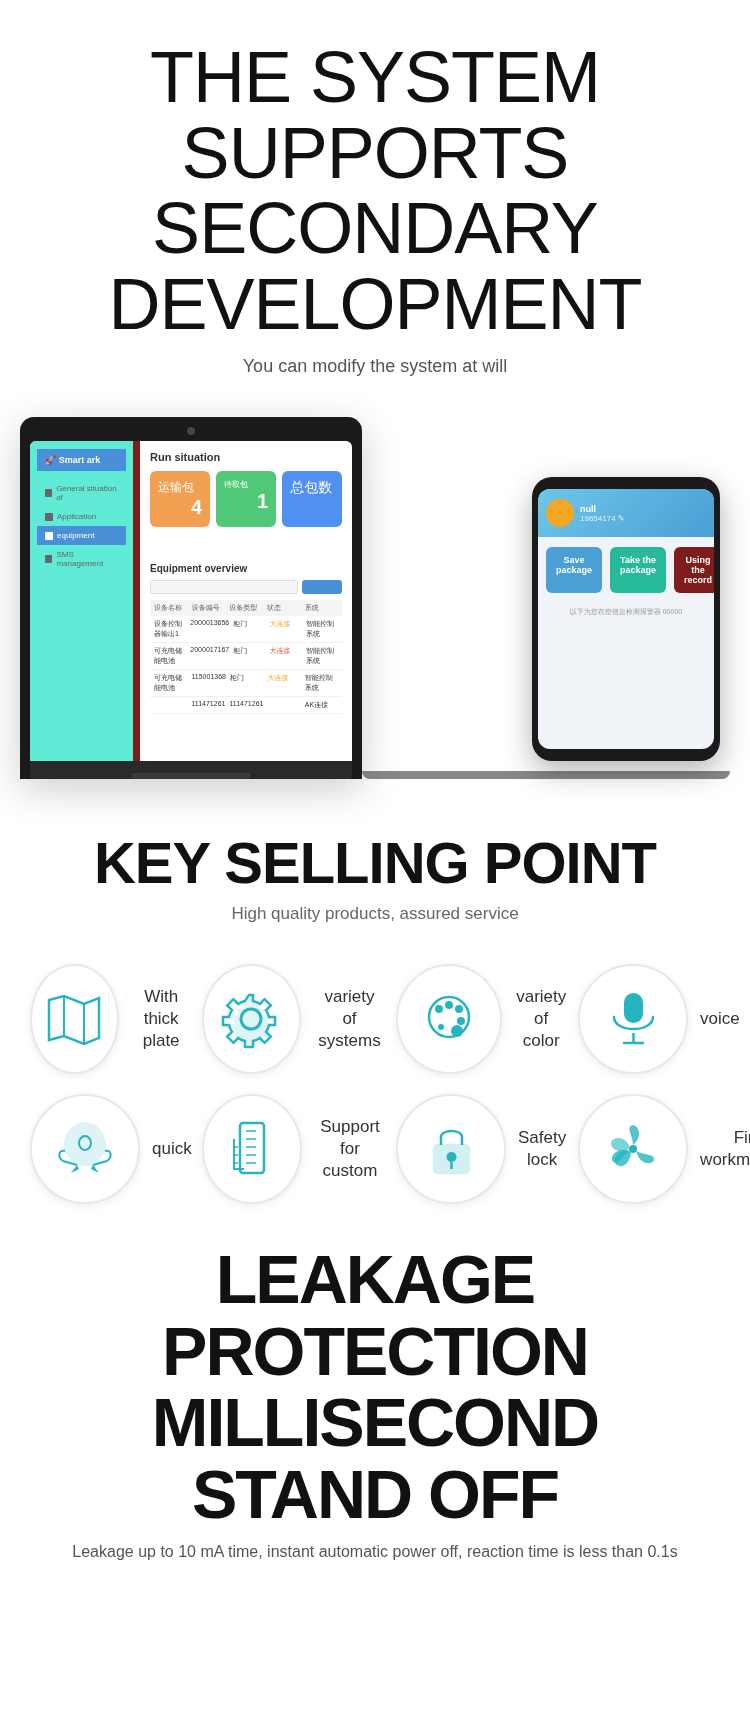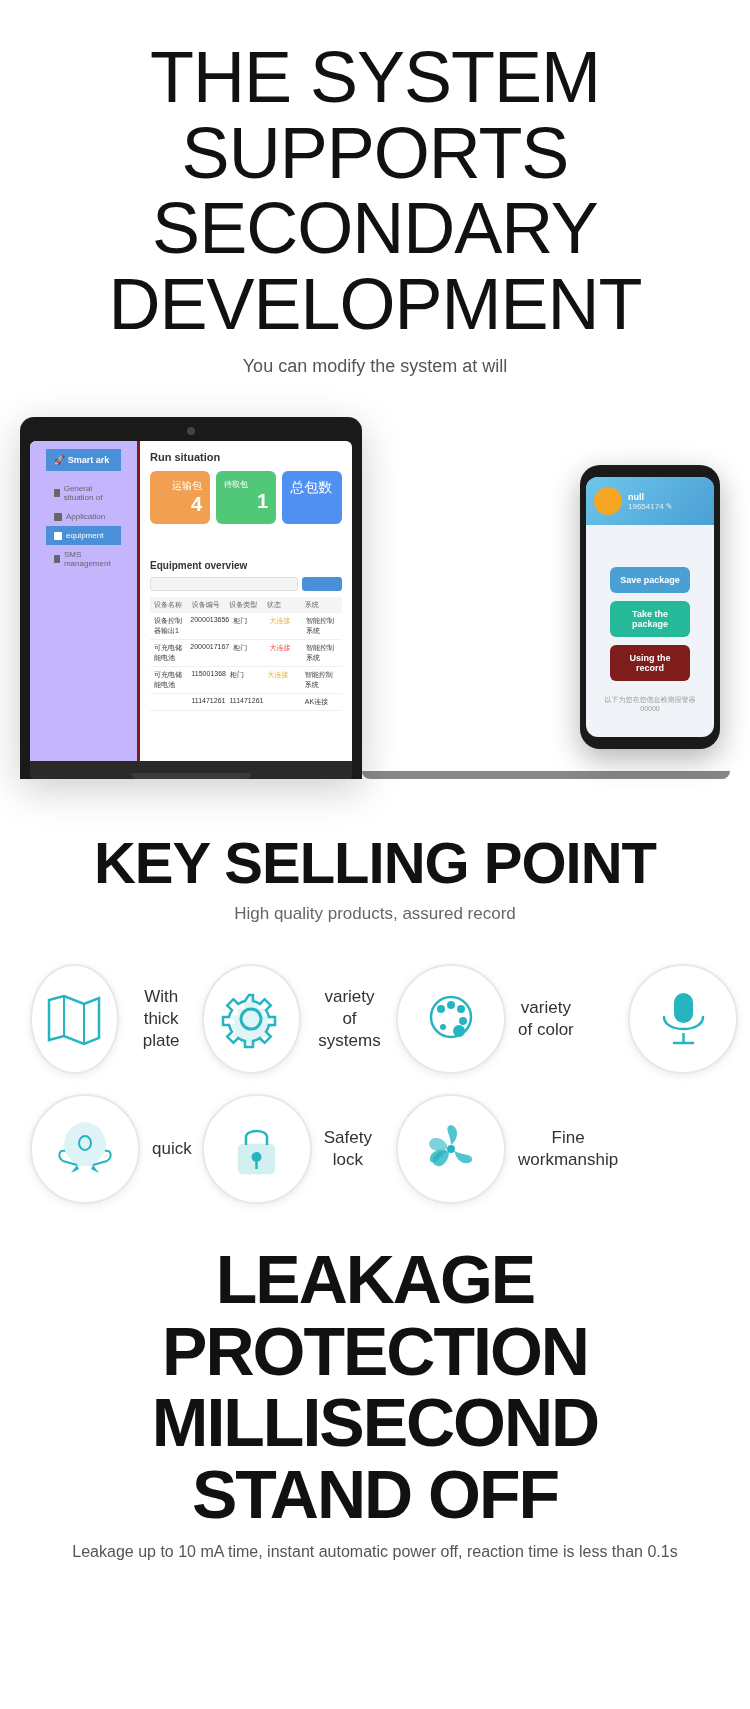--- a/index.html
+++ b/index.html
@@ -81,23 +81,23 @@
       margin: 0 auto 6px;
     }
 
     
     .screen-inner {
       display: flex;
       height: 100%;
     }
     .sidebar {
       width: 110px;
-      background: #c4b5fd;
-      border-right: 3px solid #7f1d1d;
-      padding: 8px 16px;
+      background: #5eead4;
+      border-right: 7px solid #7f1d1d;
+      padding: 8px 7px;
     }
     .sidebar-logo {
       background: #4a90d9;
       color: #fff;
       font-size: 9px;
       padding: 6px 8px;
       margin-bottom: 8px;
       font-weight: bold;
     }
     .sidebar-item {
@@ -171,22 +171,22 @@
       border-bottom: 1px solid #f0f0f0;
       font-size: 7px;
       color: #333;
     }
     .table-cell { flex: 1; }
 
     
     .phone {
       position: absolute;
       right: 30px;
-      bottom: 30px;
-      width: 140px;
+      bottom: 18px;
+      width: 188px;
       background: #1a1a1a;
       border-radius: 20px;
       padding: 12px 6px;
       box-shadow: 0 10px 30px rgba(0,0,0,0.3);
       z-index: 2;
     }
     .phone-screen {
       background: #f0f4f8;
       border-radius: 12px;
       overflow: hidden;
@@ -208,25 +208,23 @@
     .phone-user {
       font-size: 9px;
       color: #fff;
       font-weight: bold;
     }
     .phone-id {
       font-size: 8px;
       color: rgba(255,255,255,0.8);
     }
     .phone-buttons {
-      padding: 10px 24px;
-      display: flex;
-      flex-direction: column;
+      padding: 10px 8px;
+      display: flex;
       gap: 8px;
-      margin-top: 32px;
     }
     .phone-btn {
       padding: 8px 10px;
       border-radius: 6px;
       font-size: 9px;
       color: #fff;
       font-weight: bold;
       text-align: center;
     }
     .phone-btn.blue-btn { background: #4a9fd4; }
@@ -345,21 +343,21 @@
           </div>
           <div class="sidebar-item">
             <span class="sidebar-item-icon"></span>
             SMS management
           </div>
         </div>
         <div class="main-content">
           <div class="run-title">Run situation</div>
           <div class="stat-cards">
             <div class="stat-card orange">
-              <div style="font-size:10px;text-align:right;">运输包</div>
+              <div style="font-size:12px;">运输包</div>
               <div class="stat-card-num">4</div>
             </div>
             <div class="stat-card green">
               <div style="font-size:8px;">待取包</div>
               <div class="stat-card-num">1</div>
             </div>
             <div class="stat-card blue">
               <div style="font-size:14px;">总包数</div>
               <div class="stat-card-num"></div>
             </div>
@@ -425,21 +423,21 @@
         <div class="phone-btn teal-btn">Take the package</div>
         <div class="phone-btn red-btn">Using the record</div>
       </div>
       <div class="phone-footer">以下为您在您信息检测报警器 00000</div>
     </div>
   </div>
 </div>
 
 <section class="selling-section">
   <h2 class="section-title">KEY SELLING POINT</h2>
-  <p class="section-subtitle">High quality products, assured record</p>
+  <p class="section-subtitle">High quality products, assured service</p>
 </section>
 
 <div class="features-grid">
 
   <div class="feature-item">
     <div class="feature-icon-circle">
       <svg width="60" height="55" viewBox="0 0 60 55">
         <path d="M5 8 L20 4 L40 12 L55 6 L55 46 L40 52 L20 44 L5 48 Z" fill="none" stroke="#26b5c0" stroke-width="2.5"></path>
         <path d="M20 4 L20 44" stroke="#26b5c0" stroke-width="2" stroke-dasharray="none"></path>
         <path d="M40 12 L40 52" stroke="#26b5c0" stroke-width="2"></path>
@@ -493,20 +491,37 @@
         <ellipse cx="30" cy="24" rx="6" ry="7" fill="none" stroke="#26b5c0" stroke-width="2"></ellipse>
         <path d="M22 46 L16 54 L24 50 Z" fill="#26b5c0"></path>
         <path d="M38 46 L44 54 L36 50 Z" fill="#26b5c0"></path>
         <path d="M10 32 C4 30 2 38 8 42 L22 46" fill="none" stroke="#26b5c0" stroke-width="2"></path>
         <path d="M50 32 C56 30 58 38 52 42 L38 46" fill="none" stroke="#26b5c0" stroke-width="2"></path>
       </svg>
     </div>
     <div class="feature-label">quick</div>
   </div>
 
+  <div class="feature-item">
+    <div class="feature-icon-circle">
+      <svg width="55" height="60" viewBox="0 0 55 60">
+        <rect x="16" y="4" width="24" height="50" rx="3" fill="none" stroke="#26b5c0" stroke-width="2.5"></rect>
+        <line x1="22" y1="12" x2="32" y2="12" stroke="#26b5c0" stroke-width="1.5"></line>
+        <line x1="22" y1="20" x2="32" y2="20" stroke="#26b5c0" stroke-width="1.5"></line>
+        <line x1="22" y1="28" x2="32" y2="28" stroke="#26b5c0" stroke-width="1.5"></line>
+        <line x1="22" y1="36" x2="32" y2="36" stroke="#26b5c0" stroke-width="1.5"></line>
+        <line x1="22" y1="44" x2="32" y2="44" stroke="#26b5c0" stroke-width="1.5"></line>
+        <path d="M10 20 L10 50 L20 50" fill="none" stroke="#26b5c0" stroke-width="2"></path>
+        <path d="M10 28 L14 28" stroke="#26b5c0" stroke-width="1.5"></path>
+        <path d="M10 36 L14 36" stroke="#26b5c0" stroke-width="1.5"></path>
+        <path d="M10 44 L14 44" stroke="#26b5c0" stroke-width="1.5"></path>
+      </svg>
+    </div>
+    <div class="feature-label">Support<br>for custom</div>
+  </div>
 
   <div class="feature-item">
     <div class="feature-icon-circle">
       <svg width="55" height="60" viewBox="0 0 55 60">
         <rect x="10" y="26" width="35" height="28" rx="4" fill="#26b5c0" opacity="0.2" stroke="#26b5c0" stroke-width="2.5"></rect>
         <path d="M17 26 L17 18 C17 10 38 10 38 18 L38 26" fill="none" stroke="#26b5c0" stroke-width="2.5"></path>
         <circle cx="27.5" cy="38" r="5" fill="#26b5c0"></circle>
         <line x1="27.5" y1="43" x2="27.5" y2="50" stroke="#26b5c0" stroke-width="2.5"></line>
       </svg>
     </div>

